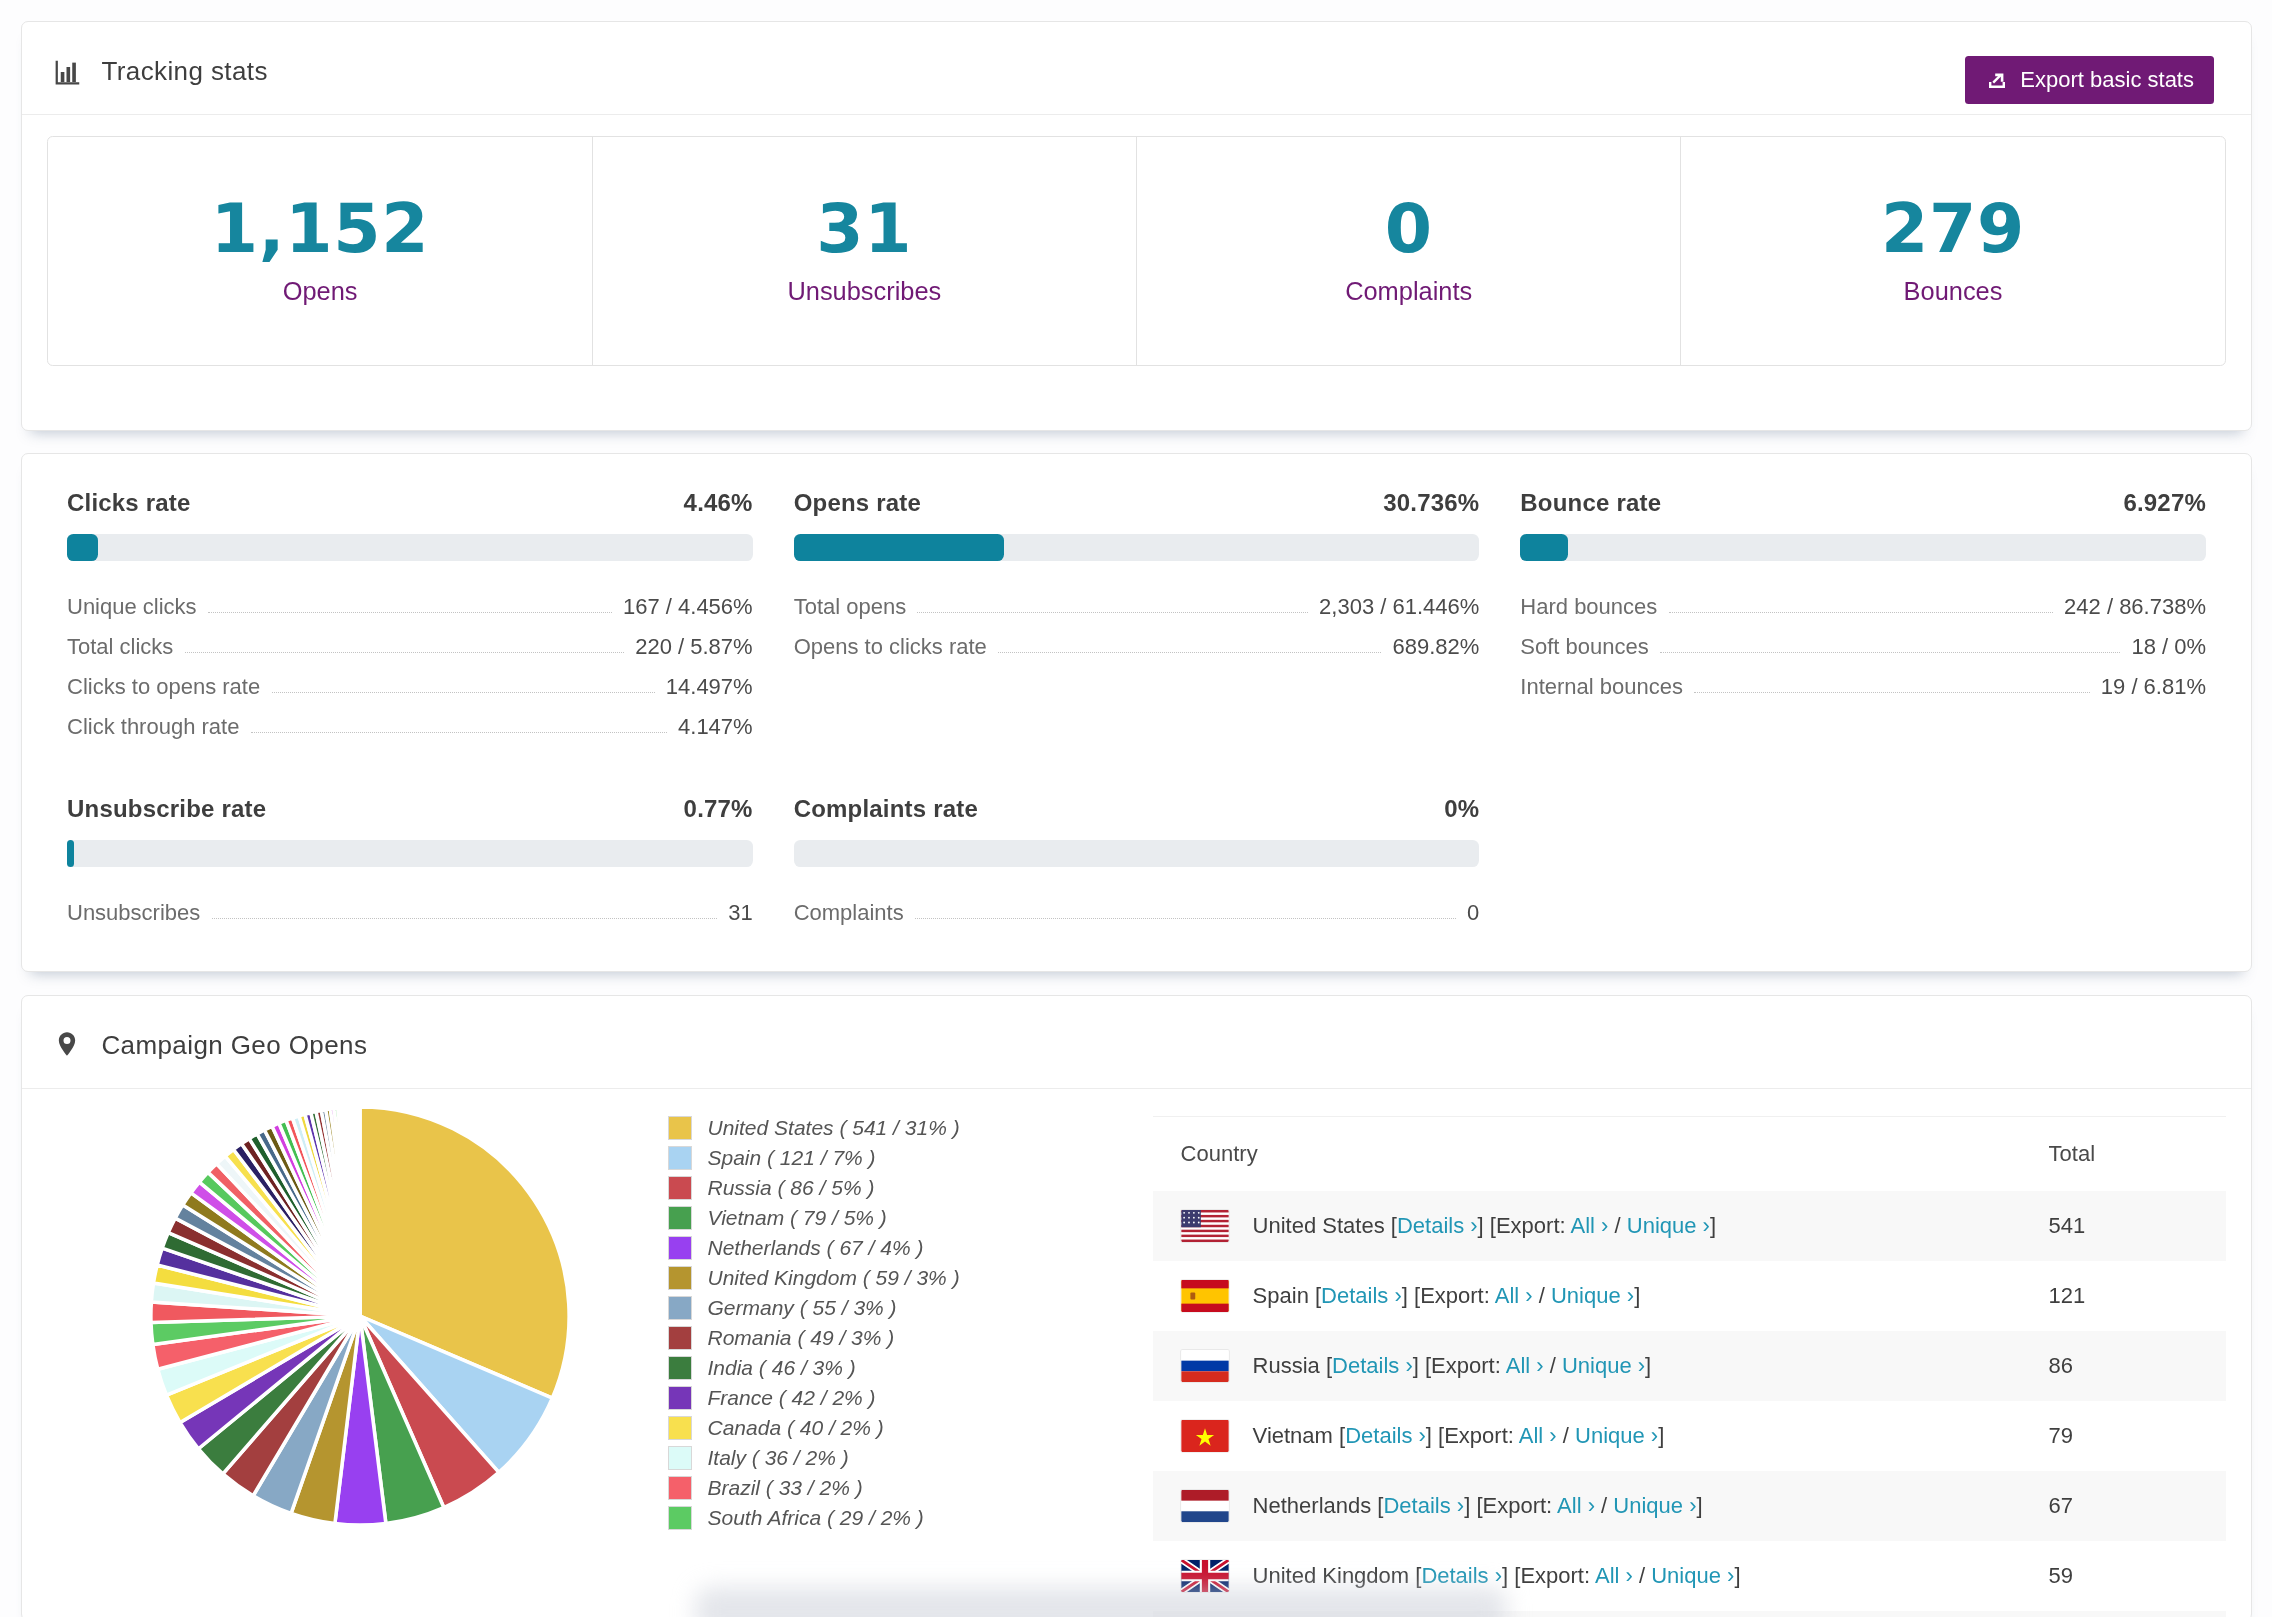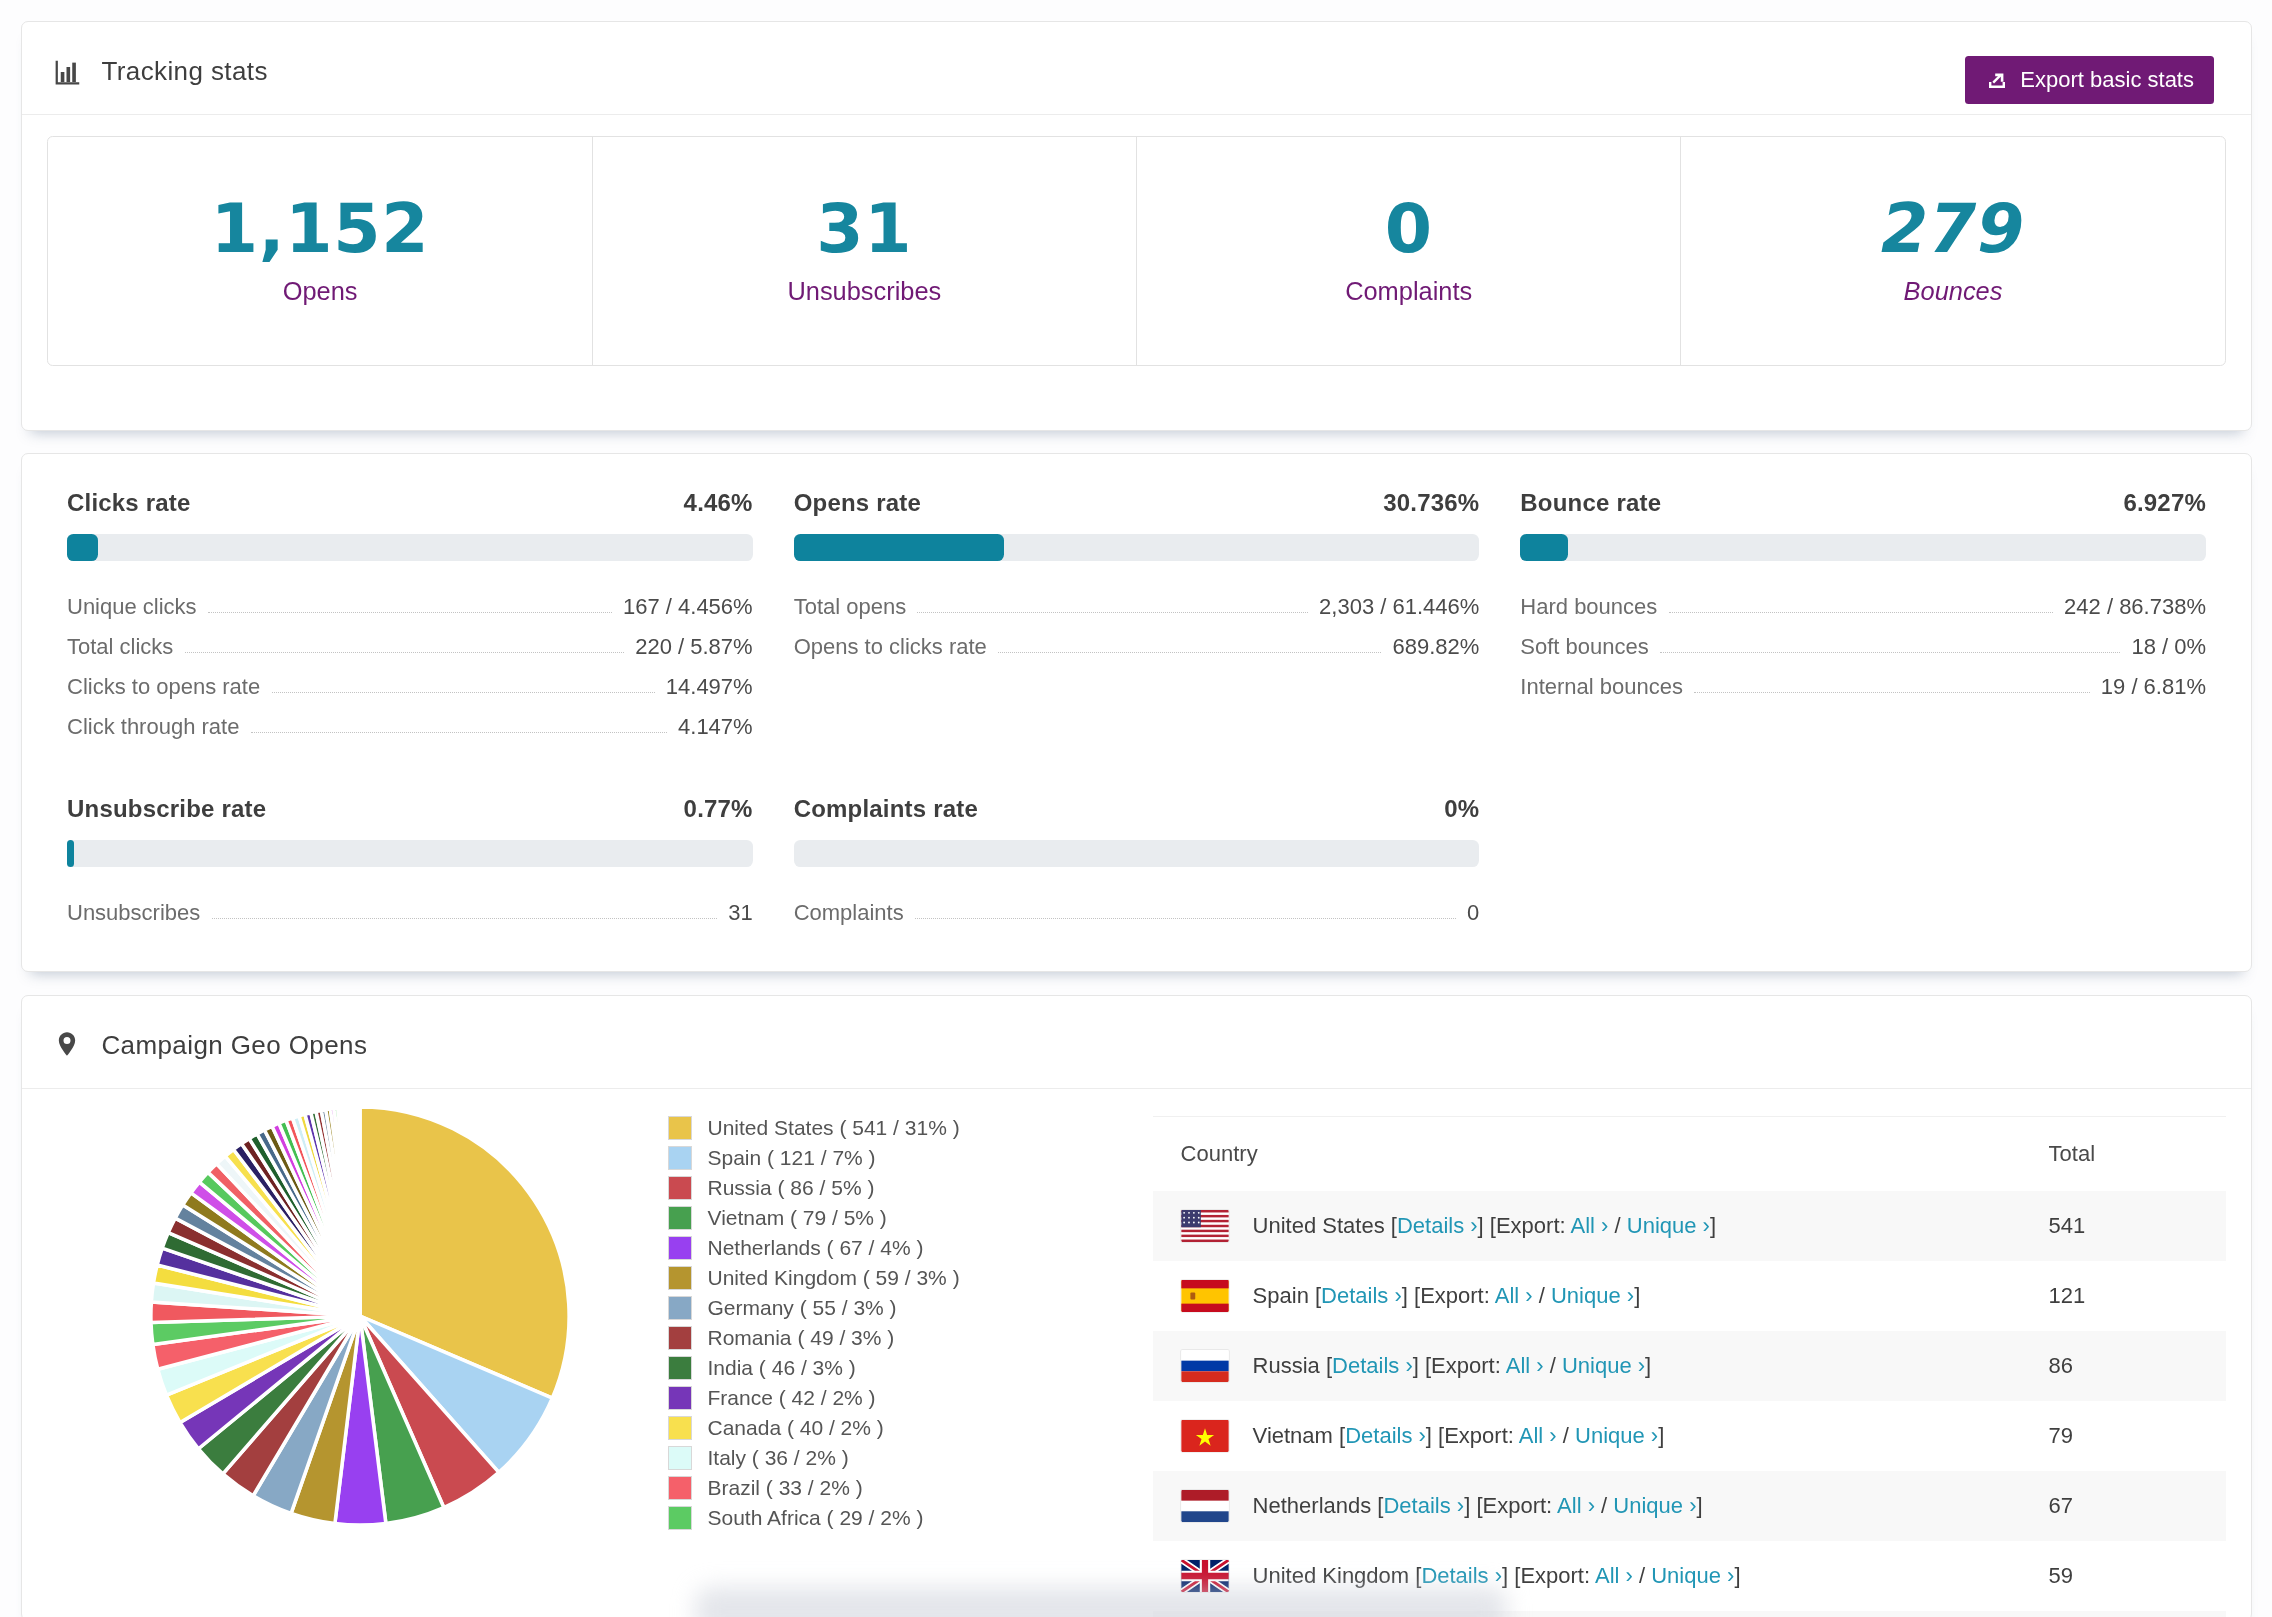--- a/index.html
+++ b/index.html
@@ -30,21 +30,21 @@
     color:#fff; font-size:22px; font-family:"Liberation Sans", sans-serif;
   }
   .export-btn svg { width:24px; height:24px; }
 
   
   .stats-row {
     margin:21px 25.4px 64px; border:0.7px solid #e2e2e2; border-radius:5.6px;
     display:flex; background:#fff;
   }
   .stat-cell { flex:1; text-align:center; padding:52px 7px 59px; border-right:0.7px solid #e2e2e2; }
-  .stat-cell:last-child { border-right:none;font-style:italic; }
+  .stat-cell:last-child { border-right:none; }
   .stat-number { font-family:"DejaVu Sans", sans-serif; font-weight:700; font-size:68px; color:#16869e; letter-spacing:0.7px; }
   .stat-label { margin-top:8.5px; font-size:25.4px; color:#701a75; }
 
   
   .rates {
     padding:35px 45px 44px; display:grid;
     grid-template-columns:repeat(3, 1fr); column-gap:41px; row-gap:54px;
   }
   .rate-head { display:flex; justify-content:space-between; align-items:baseline; }
   .rate-title, .rate-value { font-size:24px; font-weight:700; color:#3e3e3e; letter-spacing:0.2px; }
@@ -54,21 +54,21 @@
   .rate-row { display:flex; align-items:flex-end; height:40px; font-size:22px; }
   .rr-label { color:#6c6c6c; white-space:nowrap; padding-bottom:1.4px; }
   .rr-leader { flex:1; margin:0 11.3px 8.5px; border-bottom:1.4px dotted #c3c3c3; height:0; min-width:28px; }
   .rr-value { color:#4b4b4b; white-space:nowrap; padding-bottom:1.4px; }
 
   
   .geo-card { height:624px; overflow:hidden; }
   .geo-body { display:flex; align-items:flex-start; padding:0 25.4px 0 119px; }
   .pie-wrap { flex:none; margin-top:8.5px; }
   .legend { flex:none; margin:24px 0 0 89px; }
-  .legend-item { display:flex; align-items:center; height:30px; }
+  .legend-item { display:flex; align-items:center; height:30px;font-style:italic; }
   .legend-swatch { width:22px; height:22px; border:1.4px solid #d8d8d8; margin-right:15.5px; flex:none; }
   .legend-label { font-size:21px; color:#555; white-space:nowrap; }
 
   .geo-table { margin-left:auto; width:1073px; margin-top:27px; border-collapse:collapse; border-top:0.7px solid #f0f0f0; }
   .geo-table th {
     text-align:left; font-weight:400; font-size:22px; color:#4a4a4a;
     height:72px; padding-left:28px;
   }
   .geo-table th.total-col { width:176px; }
   .geo-table td { height:68px; font-size:22px; color:#3f3f3f; padding-left:28px; }

